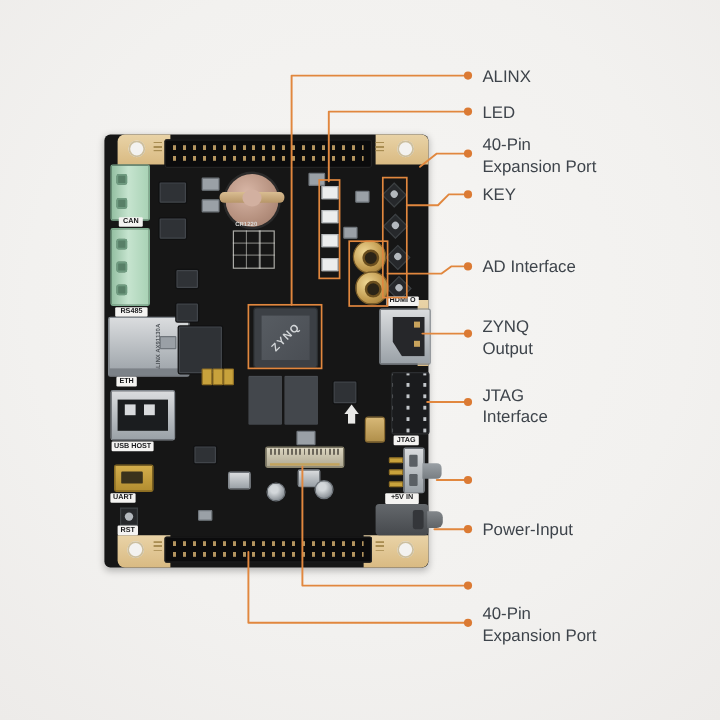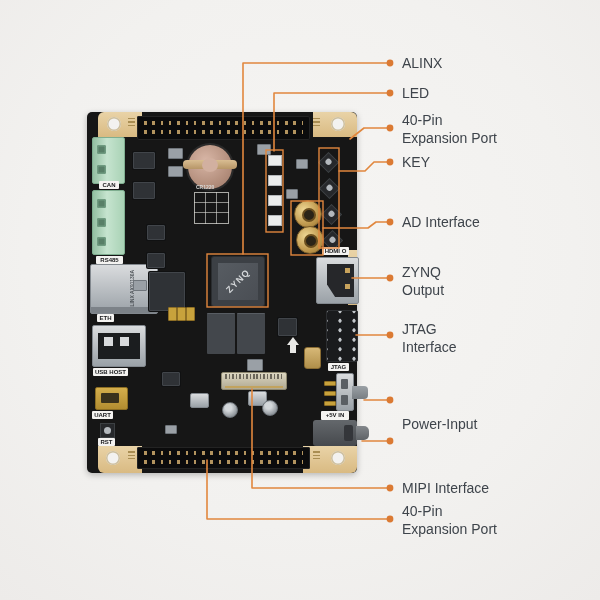--- a/index.html
+++ b/index.html
@@ -235,17 +235,16 @@
   <div class="callout-label" style="top:55px;">ALINX</div>
   <div class="callout-label" style="top:85px;">LED</div>
   <div class="callout-label" style="top:112px;">40-Pin
 Expansion Port</div>
   <div class="callout-label" style="top:154px;">KEY</div>
   <div class="callout-label" style="top:214px;">AD Interface</div>
   <div class="callout-label" style="top:264px;">ZYNQ
 Output</div>
   <div class="callout-label" style="top:321px;">JTAG
 Interface</div>
-  <div class="callout-label" style="top:416px;">Power-Input</div>
-  <div class="callout-label" style="top:480px;">MIPI Interface</div>
+  <div class="callout-label" style="top:433px;">Power-Input</div>
   <div class="callout-label" style="top:503px;">40-Pin
 Expansion Port</div>
 </div>
 
 </body></html>

